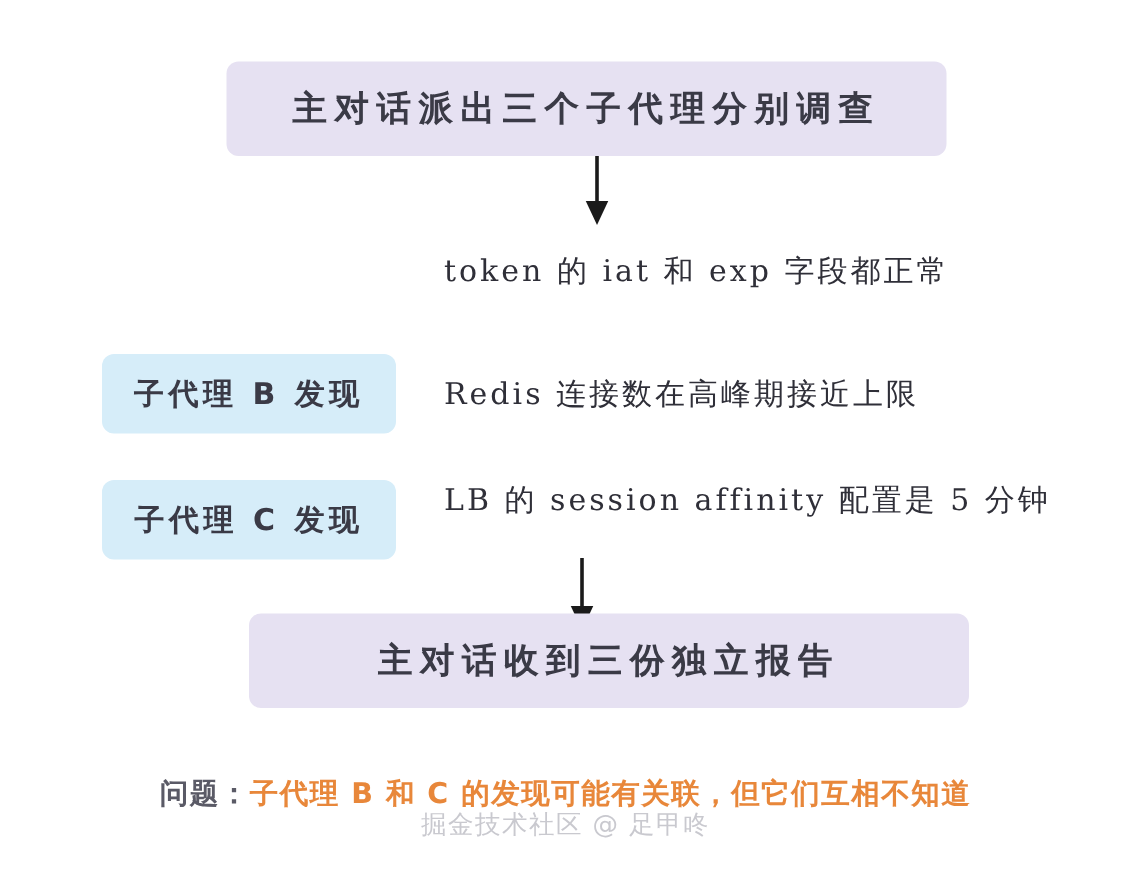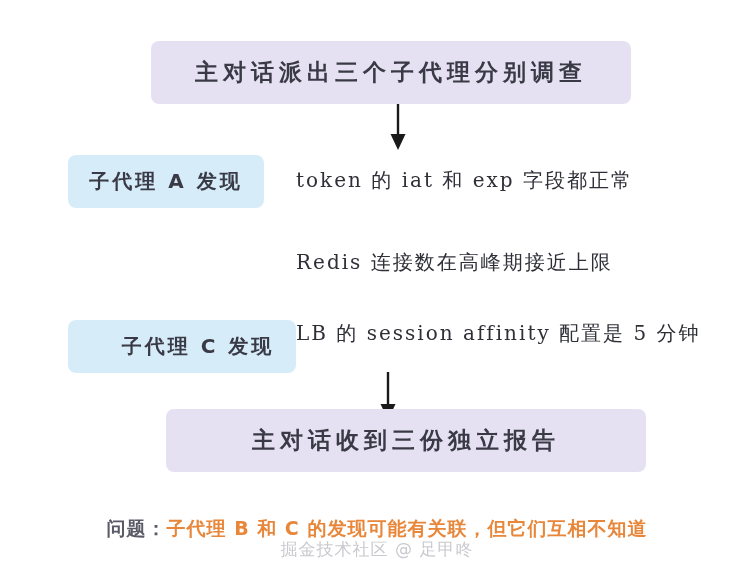--- a/index.html
+++ b/index.html
@@ -60,21 +60,21 @@
     font-size: 20px;
     letter-spacing: 3px;
     font-weight: 600;
     font-family: "DejaVu Sans", sans-serif;
     width: 196px;
     height: 53px;
     left: 68px;
   }
   #box-sub-0 { top: 155px; }
   #box-sub-1 { top: 236px; }
-  #box-sub-2 { top: 320px; padding-left: 32px; }
+  #box-sub-2 { top: 320px; }
 
   
   .finding {
     position: absolute;
     left: 296px;
     color: #2f2f38;
     font-size: 20px;
     letter-spacing: 2px;
     font-family: "DejaVu Serif", serif;
     white-space: nowrap;
@@ -127,23 +127,23 @@
 
 <div id="canvas">
 
   <div id="box-top" class="box-main">主对话派出三个子代理分别调查</div>
 
   <svg class="arrow" style="left:378px; top:104px;" width="40" height="48" viewBox="0 0 40 48">
     <line x1="20" y1="0" x2="20" y2="36" stroke="#1a1a1a" stroke-width="2.4"></line>
     <polygon points="20,46 12.5,30 27.5,30" fill="#1a1a1a"></polygon>
   </svg>
 
-  <div id="box-sub-0" class="box-sub">子代理 A 发现</div>
   <div id="finding-0" class="finding">token 的 iat 和 exp 字段都正常</div>
 
+  <div id="box-sub-1" class="box-sub">子代理 B 发现</div>
   <div id="finding-1" class="finding">Redis 连接数在高峰期接近上限</div>
 
   <div id="box-sub-2" class="box-sub">子代理 C 发现</div>
   <div id="finding-2" class="finding">LB 的 session affinity 配置是 5 分钟</div>
 
   <svg class="arrow" style="left:368px; top:372px;" width="40" height="50" viewBox="0 0 40 50">
     <line x1="20" y1="0" x2="20" y2="38" stroke="#1a1a1a" stroke-width="2.4"></line>
     <polygon points="20,48 12.5,32 27.5,32" fill="#1a1a1a"></polygon>
   </svg>
 

